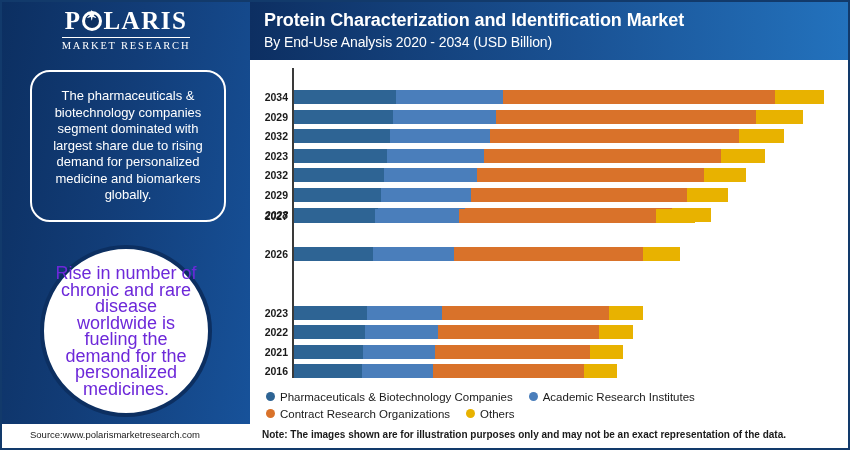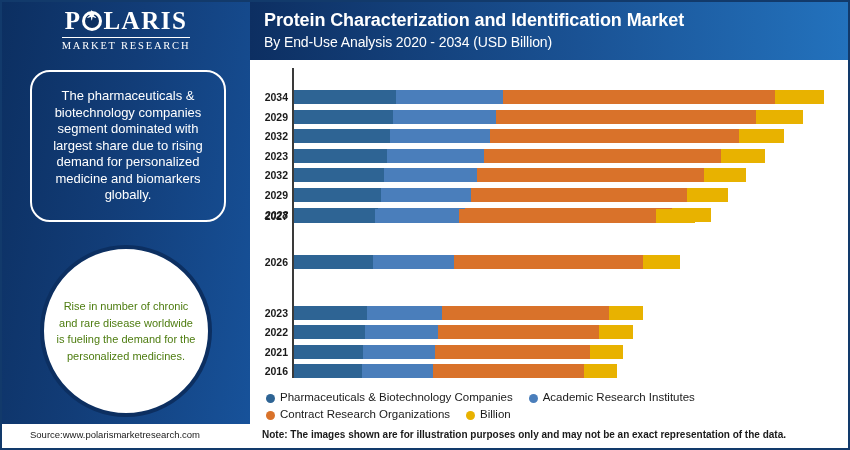--- a/index.html
+++ b/index.html
@@ -69,21 +69,21 @@
   #callout-circle {
     position: absolute; left: 38px; top: 243px;
     width: 172px; height: 172px;
     border-radius: 50%;
     background: #ffffff;
     border: 4px solid #0c2f61;
     display: flex; align-items: center; justify-content: center;
     padding: 10px;
   }
   #callout-circle p {
-    color: #4d7c0f; font-size: 11px; line-height: 16.5px;
+    color: #6d28d9; font-size: 18px; line-height: 16.5px;
     text-align: center;
   }
 
   
   #header {
     position: absolute; left: 248px; top: 0;
     width: 598px; height: 58px;
     background: linear-gradient(90deg, #0d2f62 0%, #1a5294 55%, #2372bd 100%);
     padding: 6px 0 0 14px;
   }
@@ -126,21 +126,21 @@
     width: 1.5px; height: 310px; background: #3a3a3a;
   }
 
   
   #legend {
     position: absolute; left: 16px; top: 328px;
     width: 575px;
   }
   .legend-line { display: flex; align-items: center; height: 17px; }
   .legend-item {
-    display: flex; align-items: flex-end; margin-right: 16px;
+    display: flex; align-items: center; margin-right: 16px;
     white-space: nowrap;
   }
   .legend-dot {
     width: 9px; height: 9px; border-radius: 50%;
     margin-right: 5px; flex: none;
   }
   .legend-text { font-size: 11.5px; color: #1a1a1a; }
 
   
   #footer {
@@ -258,21 +258,21 @@
         </div>
         <div class="bar-row" style="top: 141px;">
           <div class="year-label">2027</div>
           <div class="bar-track">
             <div class="seg" title="Pharmaceuticals &amp; Biotechnology Companies 2027: 3.3" style="left: 0px; width: 81.2533px; background: rgb(46, 100, 148);"></div>
             <div class="seg" title="Academic Research Institutes 2027: 3.4" style="left: 81.2533px; width: 83.7156px; background: rgb(74, 126, 187);"></div>
             <div class="seg" title="Contract Research Organizations 2027: 8.02" style="left: 164.969px; width: 197.47px; background: rgb(217, 114, 42);"></div>
             <div class="seg" title="Others 2027: 1.55" style="left: 362.439px; width: 38.1644px; background: rgb(232, 178, 0);"></div>
           </div>
         </div>
-        <div class="bar-row" style="top: 187px;">
+        <div class="bar-row" style="top: 179px;">
           <div class="year-label">2026</div>
           <div class="bar-track">
             <div class="seg" title="Pharmaceuticals &amp; Biotechnology Companies 2026: 3.2" style="left: 0px; width: 78.7911px; background: rgb(46, 100, 148);"></div>
             <div class="seg" title="Academic Research Institutes 2026: 3.3" style="left: 78.7911px; width: 81.2533px; background: rgb(74, 126, 187);"></div>
             <div class="seg" title="Contract Research Organizations 2026: 7.68" style="left: 160.044px; width: 189.099px; background: rgb(217, 114, 42);"></div>
             <div class="seg" title="Others 2026: 1.51" style="left: 349.143px; width: 37.1796px; background: rgb(232, 178, 0);"></div>
           </div>
         </div>
         <div class="bar-row" style="top: 237.6px;">
           <div class="year-label">2023</div>
@@ -323,21 +323,21 @@
             <span class="legend-text">Academic Research Institutes</span>
           </div>
         </div>
       <div class="legend-line">
           <div class="legend-item">
             <span class="legend-dot" style="background: rgb(217, 114, 42);"></span>
             <span class="legend-text">Contract Research Organizations</span>
           </div>
           <div class="legend-item">
             <span class="legend-dot" style="background: rgb(232, 178, 0);"></span>
-            <span class="legend-text">Billion</span>
+            <span class="legend-text">Others</span>
           </div>
         </div>
     </div>
   </div>
 
   <div id="footer">
     <div id="source">Source:www.polarismarketresearch.com</div>
     <div id="note">Note: The images shown are for illustration purposes only and may not be an exact representation of the data.</div>
   </div>
 

